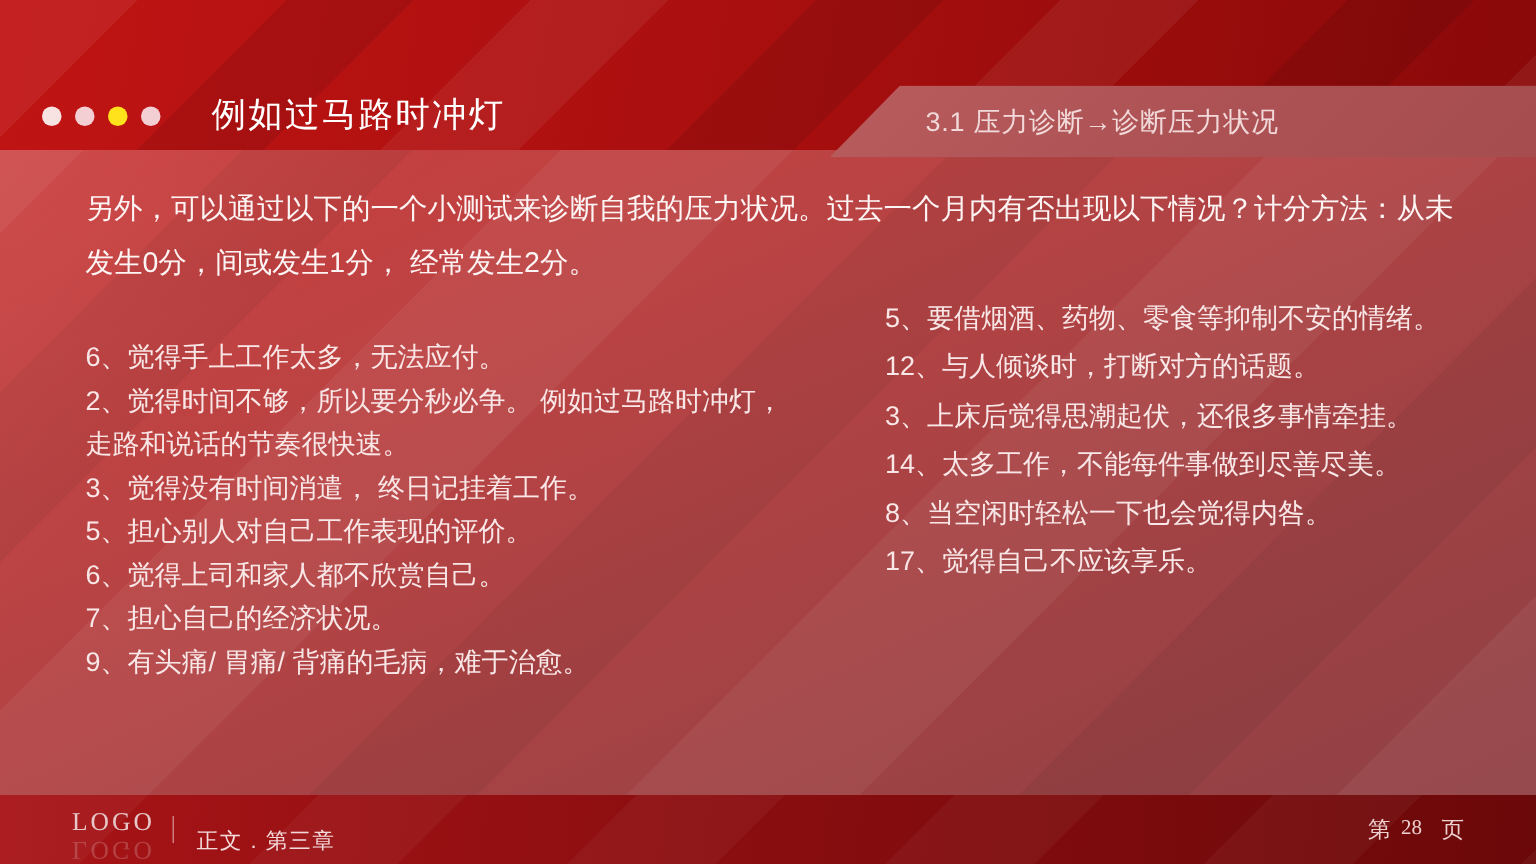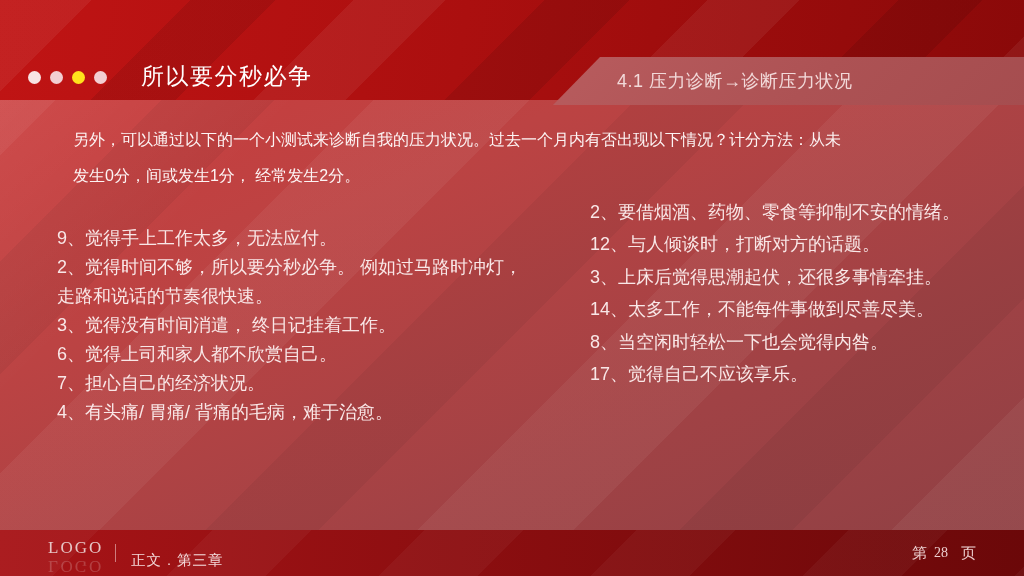--- a/index.html
+++ b/index.html
@@ -53,23 +53,22 @@
     z-index: 3;
   }
   .subtitle-text {
     position: absolute; left: 64px; top: 0; height: 48px; line-height: 48px;
     font-size: 18px; color: #f2d9d9; letter-spacing: 0.5px; white-space: nowrap;
   }
 
   
   .intro {
     position: absolute; left: 57px; top: 122px; width: 940px;
-    font-size: 16px; line-height: 36px; color: #fdf4f4;
+    font-size: 19px; line-height: 36px; color: #fdf4f4;
     z-index: 4;
-    margin-left: 16px;
   }
   .col-left {
     position: absolute; left: 57px; top: 224px; width: 500px;
     font-size: 18px; line-height: 29px; color: #f9e7e7;
     z-index: 4;
   }
   .col-right {
     position: absolute; left: 590px; top: 196px; width: 434px;
     font-size: 18px; line-height: 32.4px; color: #f9e7e7;
     z-index: 4;
@@ -120,43 +119,44 @@
 
   <div class="header-band"></div>
 
   <div class="dots">
     <span class="dot" style="background: rgb(248, 227, 227);"></span>
     <span class="dot" style="background: rgb(243, 206, 210);"></span>
     <span class="dot" style="background: rgb(255, 226, 28);"></span>
     <span class="dot" style="background: rgb(243, 206, 210);"></span>
   </div>
 
-  <div class="slide-title">所以要分秒必争</div>
+  <div class="slide-title">例如过马路时冲灯</div>
 
   <div class="subtitle-band">
-    <div class="subtitle-text">4.1 压力诊断→诊断压力状况</div>
+    <div class="subtitle-text">3.1 压力诊断→诊断压力状况</div>
   </div>
 
   <div class="intro">
       <div class="list-line">另外，可以通过以下的一个小测试来诊断自我的压力状况。过去一个月内有否出现以下情况？计分方法：从未</div>
       <div class="list-line">发生0分，间或发生1分， 经常发生2分。</div>
     </div>
 
   <div class="col-left">
-      <div class="list-line">9、觉得手上工作太多，无法应付。</div>
+      <div class="list-line">6、觉得手上工作太多，无法应付。</div>
       <div class="list-line">2、觉得时间不够，所以要分秒必争。 例如过马路时冲灯，</div>
       <div class="list-line">走路和说话的节奏很快速。</div>
       <div class="list-line">3、觉得没有时间消遣， 终日记挂着工作。</div>
+      <div class="list-line">5、担心别人对自己工作表现的评价。</div>
       <div class="list-line">6、觉得上司和家人都不欣赏自己。</div>
       <div class="list-line">7、担心自己的经济状况。</div>
-      <div class="list-line">4、有头痛/ 胃痛/ 背痛的毛病，难于治愈。</div>
+      <div class="list-line">9、有头痛/ 胃痛/ 背痛的毛病，难于治愈。</div>
     </div>
 
   <div class="col-right">
-      <div class="list-line">2、要借烟酒、药物、零食等抑制不安的情绪。</div>
+      <div class="list-line">5、要借烟酒、药物、零食等抑制不安的情绪。</div>
       <div class="list-line">12、与人倾谈时，打断对方的话题。</div>
       <div class="list-line">3、上床后觉得思潮起伏，还很多事情牵挂。</div>
       <div class="list-line">14、太多工作，不能每件事做到尽善尽美。</div>
       <div class="list-line">8、当空闲时轻松一下也会觉得内咎。</div>
       <div class="list-line">17、觉得自己不应该享乐。</div>
     </div>
 
   <div class="footer-bar">
     <span class="logo-text">LOGO</span>
     <span class="logo-text logo-mirror">LOGO</span>

